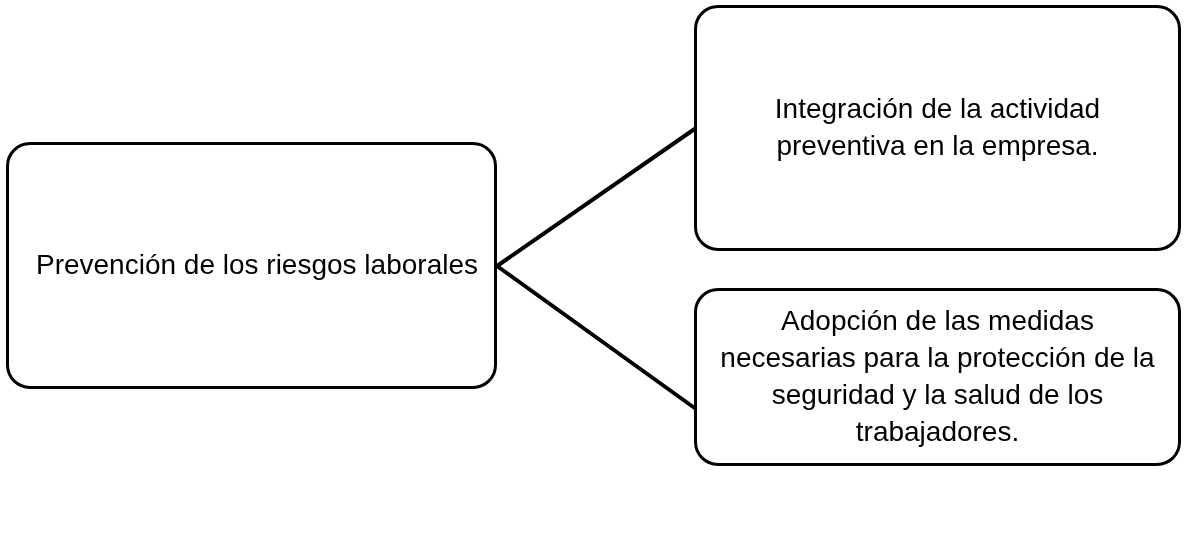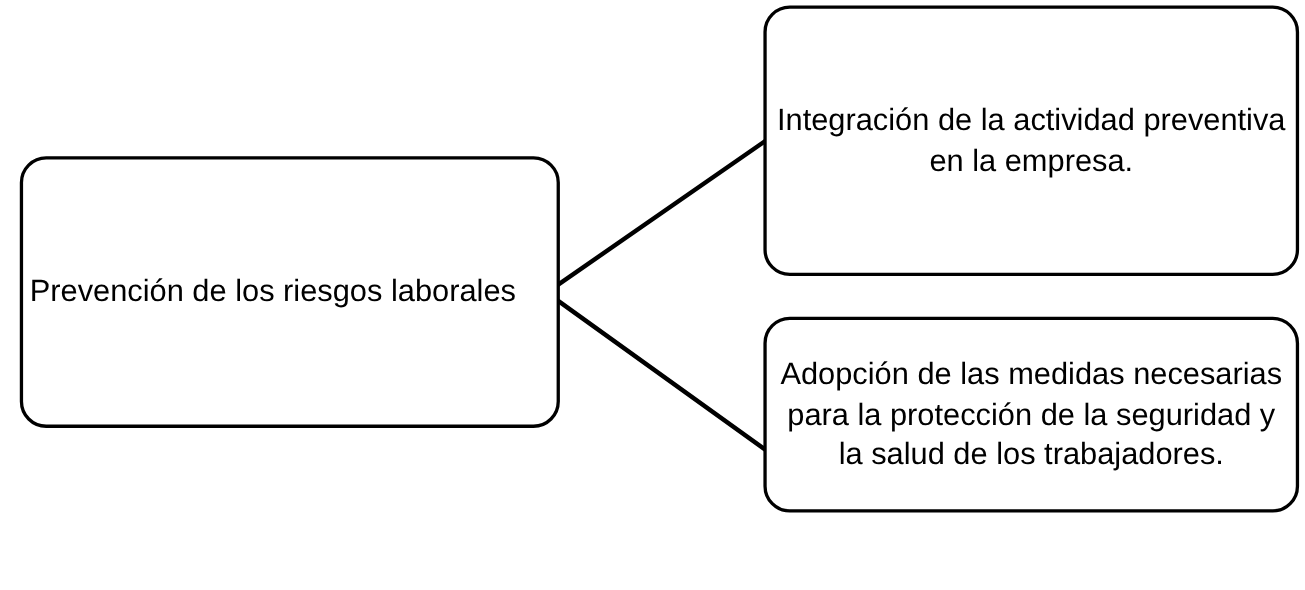--- a/index.html
+++ b/index.html
@@ -23,33 +23,32 @@
     height: 536px;
   }
   .node {
     position: absolute;
     box-sizing: border-box;
     border: 3.5px solid #000000;
     border-radius: 24px;
     background: #ffffff;
     display: flex;
     align-items: center;
-    justify-content: flex-start;
+    justify-content: flex-end;
     text-align: center;
     color: #000000;
     font-size: 28px;
     line-height: 1.32;
-    padding: 6px 6px;
+    padding: 6px 16px;
   }
   .node-root {
     left: 6px;
     top: 142px;
     width: 491px;
     height: 247px;
-    margin-left: 12px;
   }
   .node-child-top {
     left: 694px;
     top: 5px;
     width: 487px;
     height: 246px;
   }
   .node-child-bottom {
     left: 694px;
     top: 288px;

